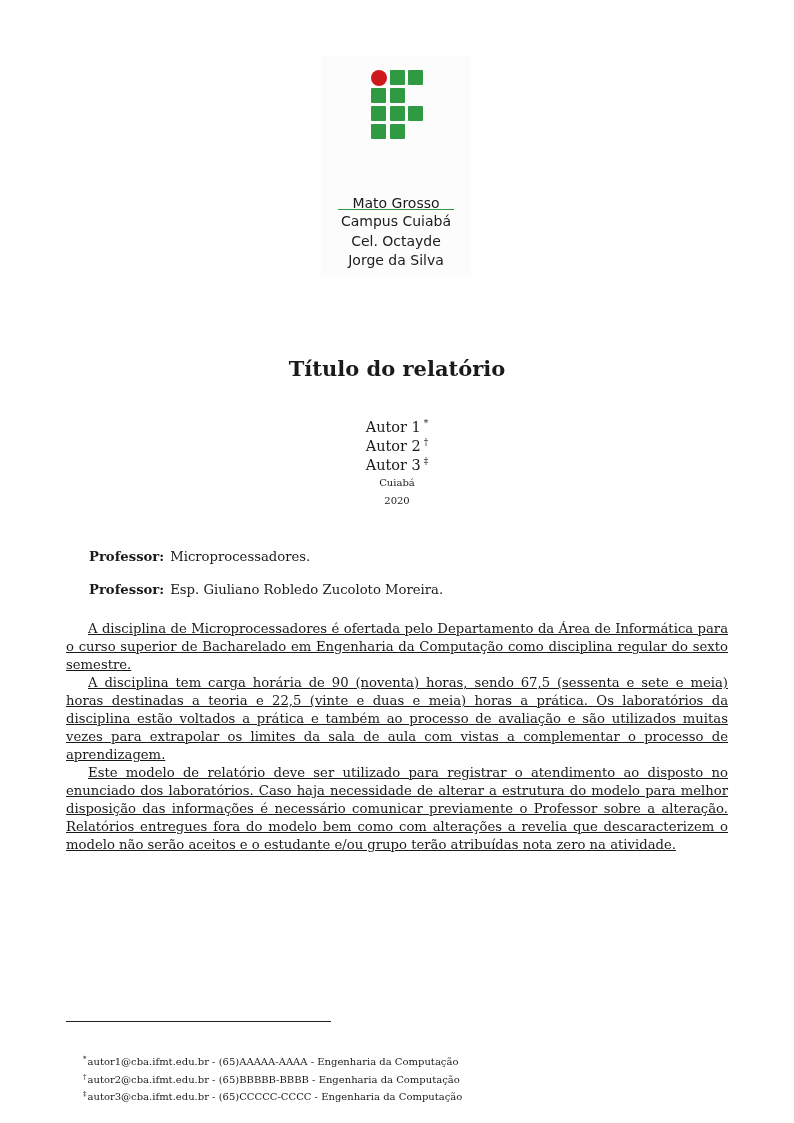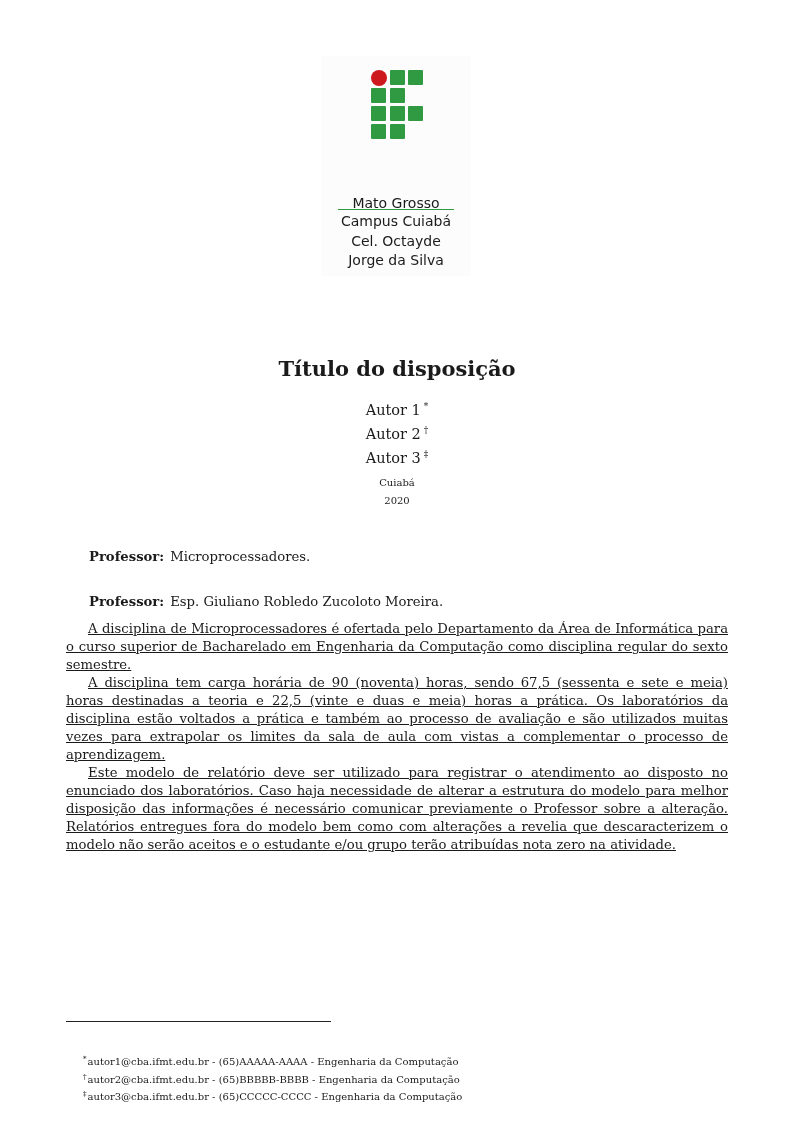--- a/index.html
+++ b/index.html
@@ -94,23 +94,23 @@
     width: 794px;
     text-align: center;
   }
   .title {
     top: 356px;
     font-size: 21px;
     font-weight: bold;
     line-height: 26px;
   }
   .authors {
-    top: 396px;
+    top: 416px;
     font-size: 14.5px;
-    line-height: 20px;
+    line-height: 15px;
   }
   .authors sup {
     font-size: 9px;
     vertical-align: 6px;
     margin-left: 3px;
   }
   .place {
     top: 474px;
     font-size: 10px;
     line-height: 18px;
@@ -122,21 +122,21 @@
     left: 89px;
     font-size: 13.2px;
     line-height: 18px;
     white-space: nowrap;
   }
   .info .label {
     font-weight: bold;
     margin-right: 6px;
   }
   .info-disc { top: 548px; }
-  .info-prof { top: 593px; }
+  .info-prof { top: 581px; }
 
   
   .body-text {
     position: absolute;
     left: 66px;
     top: 620px;
     width: 662px;
     font-size: 13.2px;
     line-height: 18px;
     text-align: justify;
@@ -195,21 +195,21 @@
     </div>
     <div class="logo-text logo-state">Mato Grosso</div>
     <div class="logo-sep"></div>
     <div class="logo-text logo-campus">
       <div>Campus Cuiabá</div>
       <div>Cel. Octayde</div>
       <div>Jorge da Silva</div>
     </div>
   </div>
 
-  <div class="center-block title">Título do disposição</div>
+  <div class="center-block title">Título do relatório</div>
 
   <div class="center-block authors">
     <div><span>Autor 1</span><sup>*</sup></div>
     <div><span>Autor 2</span><sup>†</sup></div>
     <div><span>Autor 3</span><sup>‡</sup></div>
   </div>
 
   <div class="center-block place">
     <div>Cuiabá</div>
     <div>2020</div>

